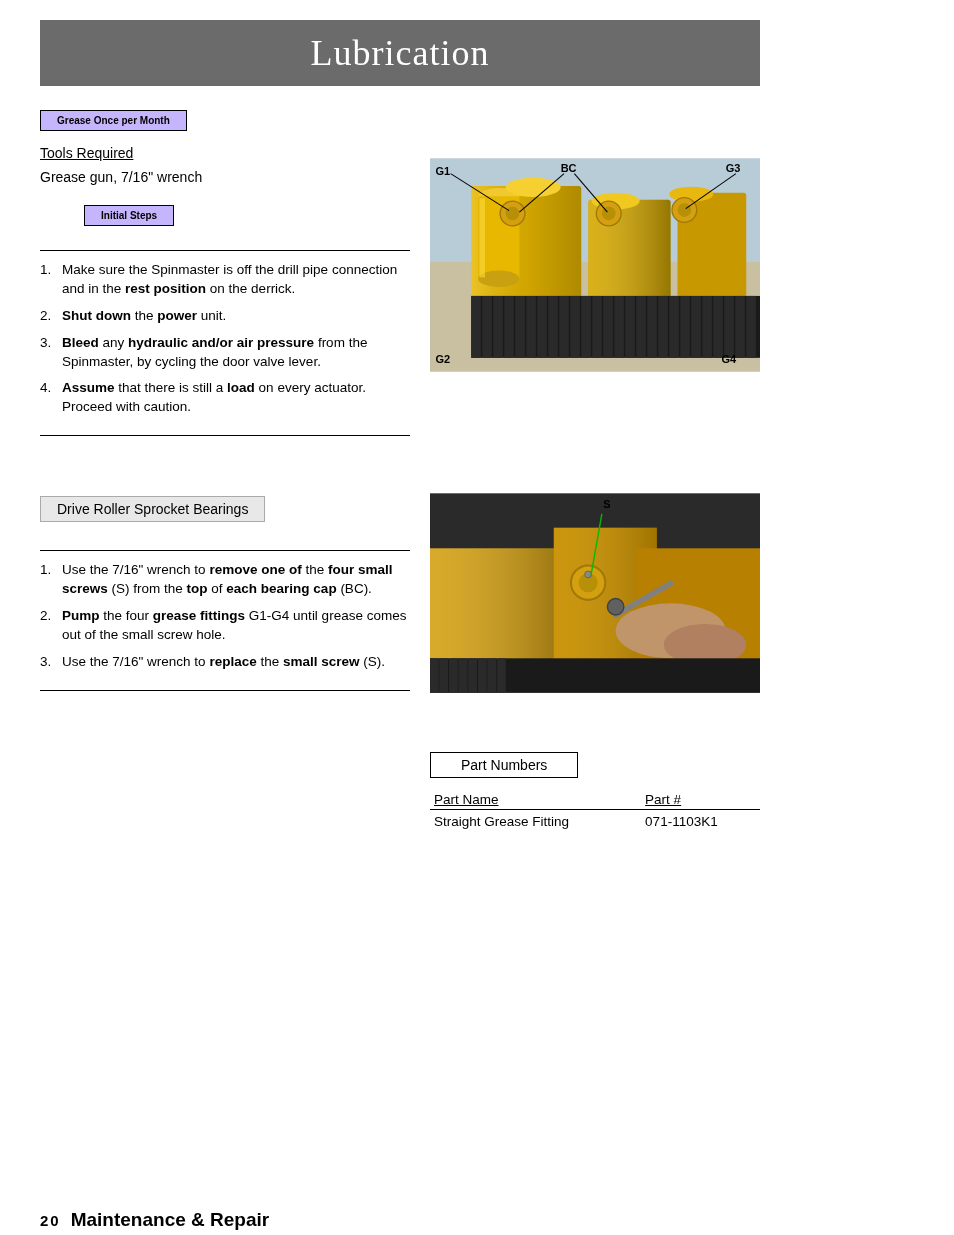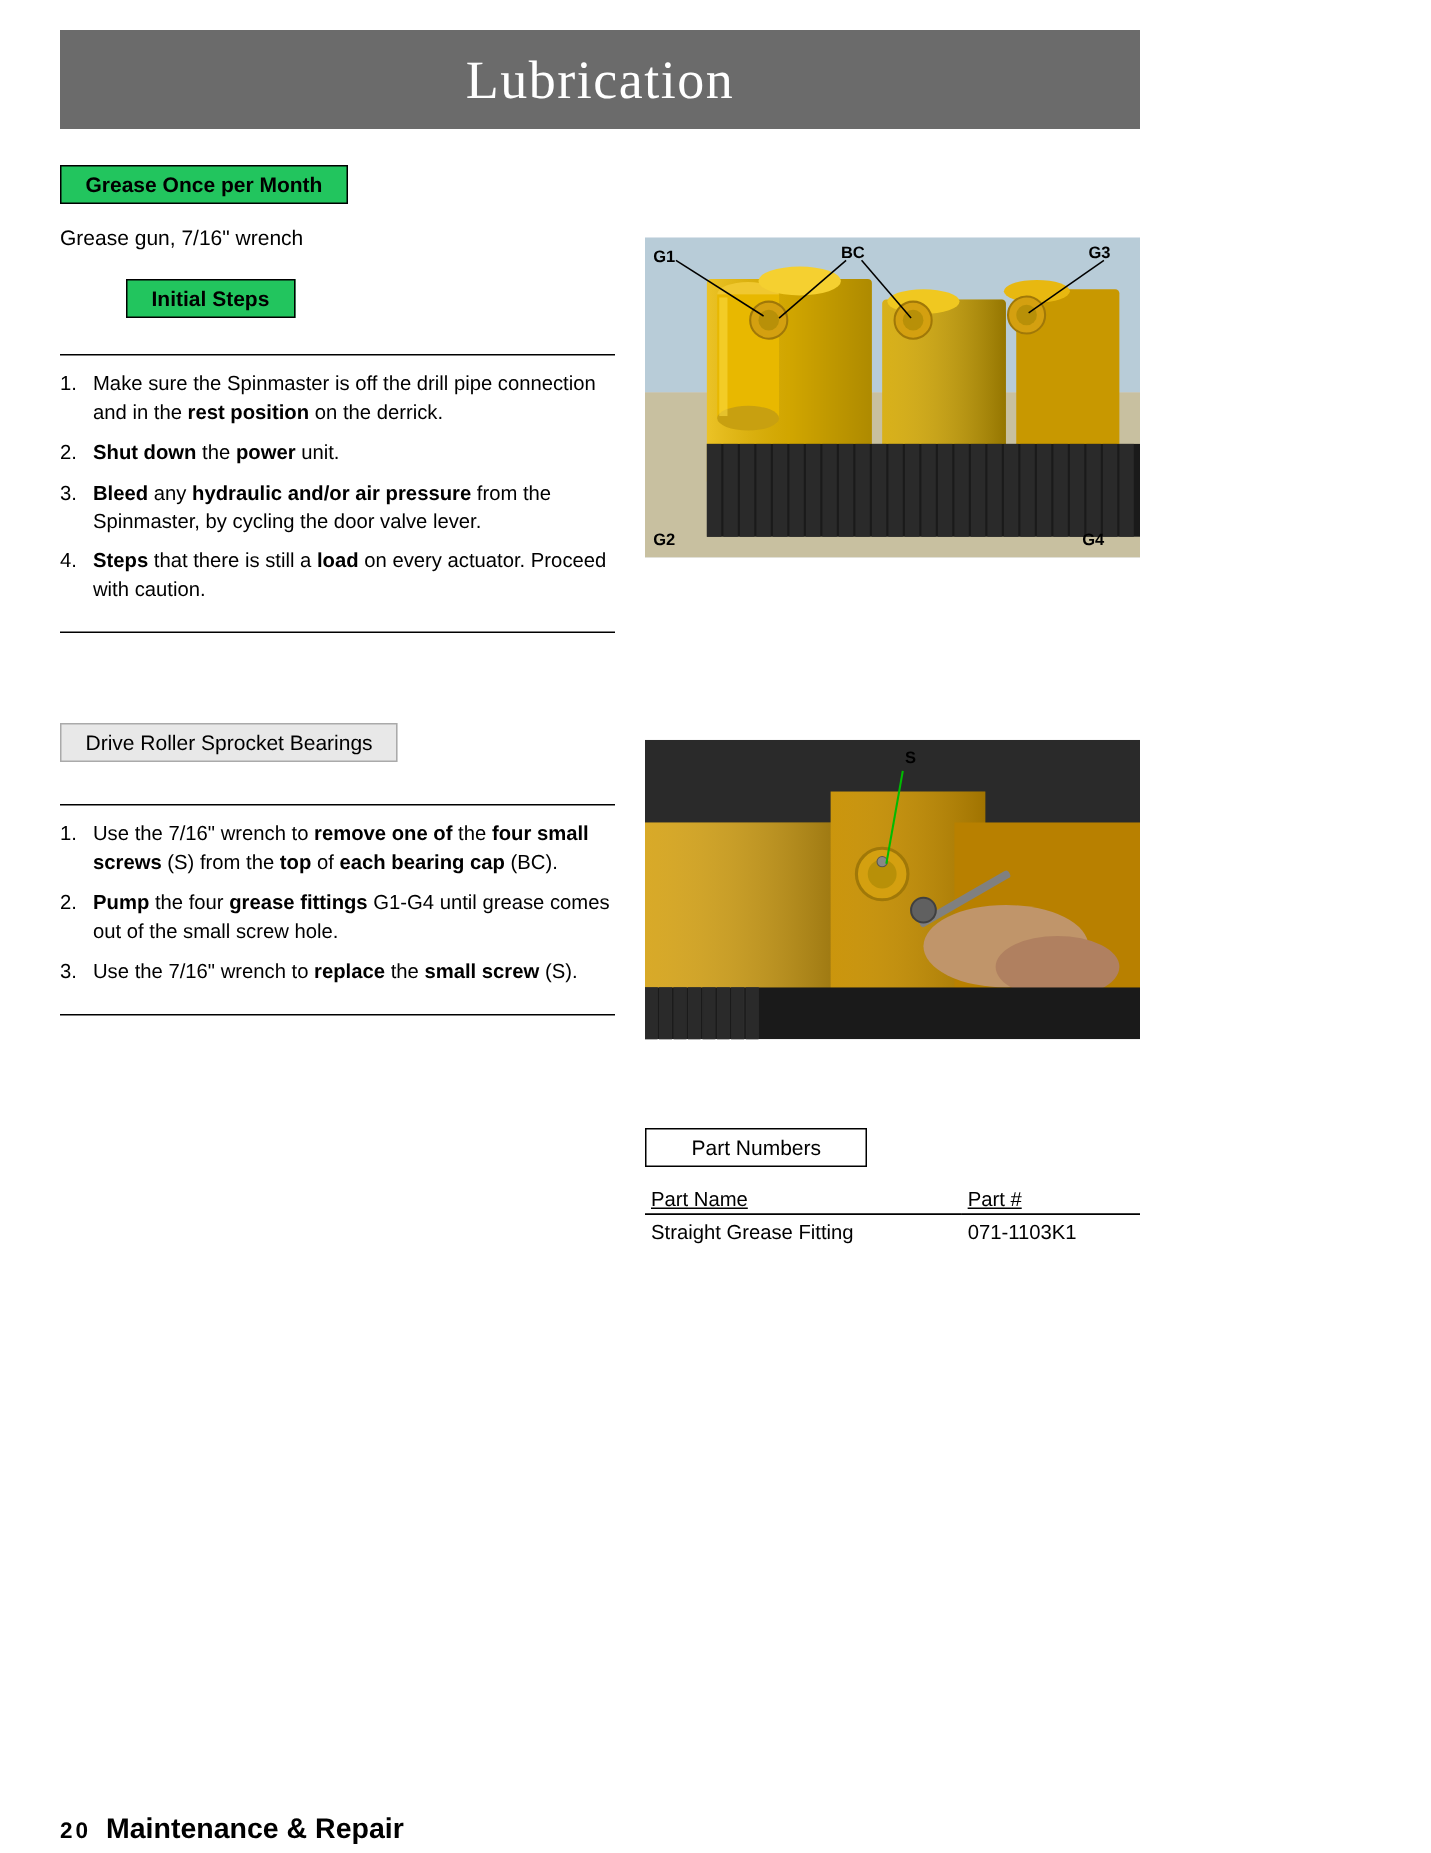--- a/index.html
+++ b/index.html
@@ -48,23 +48,23 @@
     .right-col {
       flex: 1;
     }
 
     
     .section-box {
       display: inline-block;
       border: 1.5px solid #000;
       padding: 4px 16px;
       font-weight: bold;
-      font-size: 14px;
+      font-size: 10px;
       margin-bottom: 14px;
-      background: #22c55e;
+      background: #c4b5fd;
     }
 
     .section-box-light {
       display: inline-block;
       border: 1.5px solid #aaa;
       padding: 4px 16px;
       font-size: 14px;
       margin-bottom: 14px;
       background: #e8e8e8;
       color: #000;
@@ -188,20 +188,21 @@
   <div class="page-title-bar">Lubrication</div>
 
   <div class="main-layout">
 
     <div class="left-col">
 
       
       <div class="section-box">Grease Once per Month</div>
 
       
+      <div class="tools-required">Tools Required</div>
       <div class="tools-text">Grease gun, 7/16" wrench</div>
 
       
       <div class="initial-steps-wrap">
         <div class="section-box">Initial Steps</div>
       </div>
 
       
       <ol class="steps-list steps-list-bordered">
         <li>
@@ -211,21 +212,21 @@
         <li>
           <span class="num">2.</span>
           <span class="text"><strong>Shut down</strong> the <strong>power</strong> unit.</span>
         </li>
         <li>
           <span class="num">3.</span>
           <span class="text"><strong>Bleed</strong> any <strong>hydraulic and/or air pressure</strong> from the Spinmaster, by cycling the door valve lever.</span>
         </li>
         <li>
           <span class="num">4.</span>
-          <span class="text"><strong>Steps</strong> that there is still a <strong>load</strong> on every actuator.  Proceed with caution.</span>
+          <span class="text"><strong>Assume</strong> that there is still a <strong>load</strong> on every actuator.  Proceed with caution.</span>
         </li>
       </ol>
 
       
       <div style="margin-top: 60px; margin-bottom: 14px;">
         <div class="section-box-light">Drive Roller Sprocket Bearings</div>
       </div>
 
       <ol class="steps-list steps-list-bordered">
         <li>

